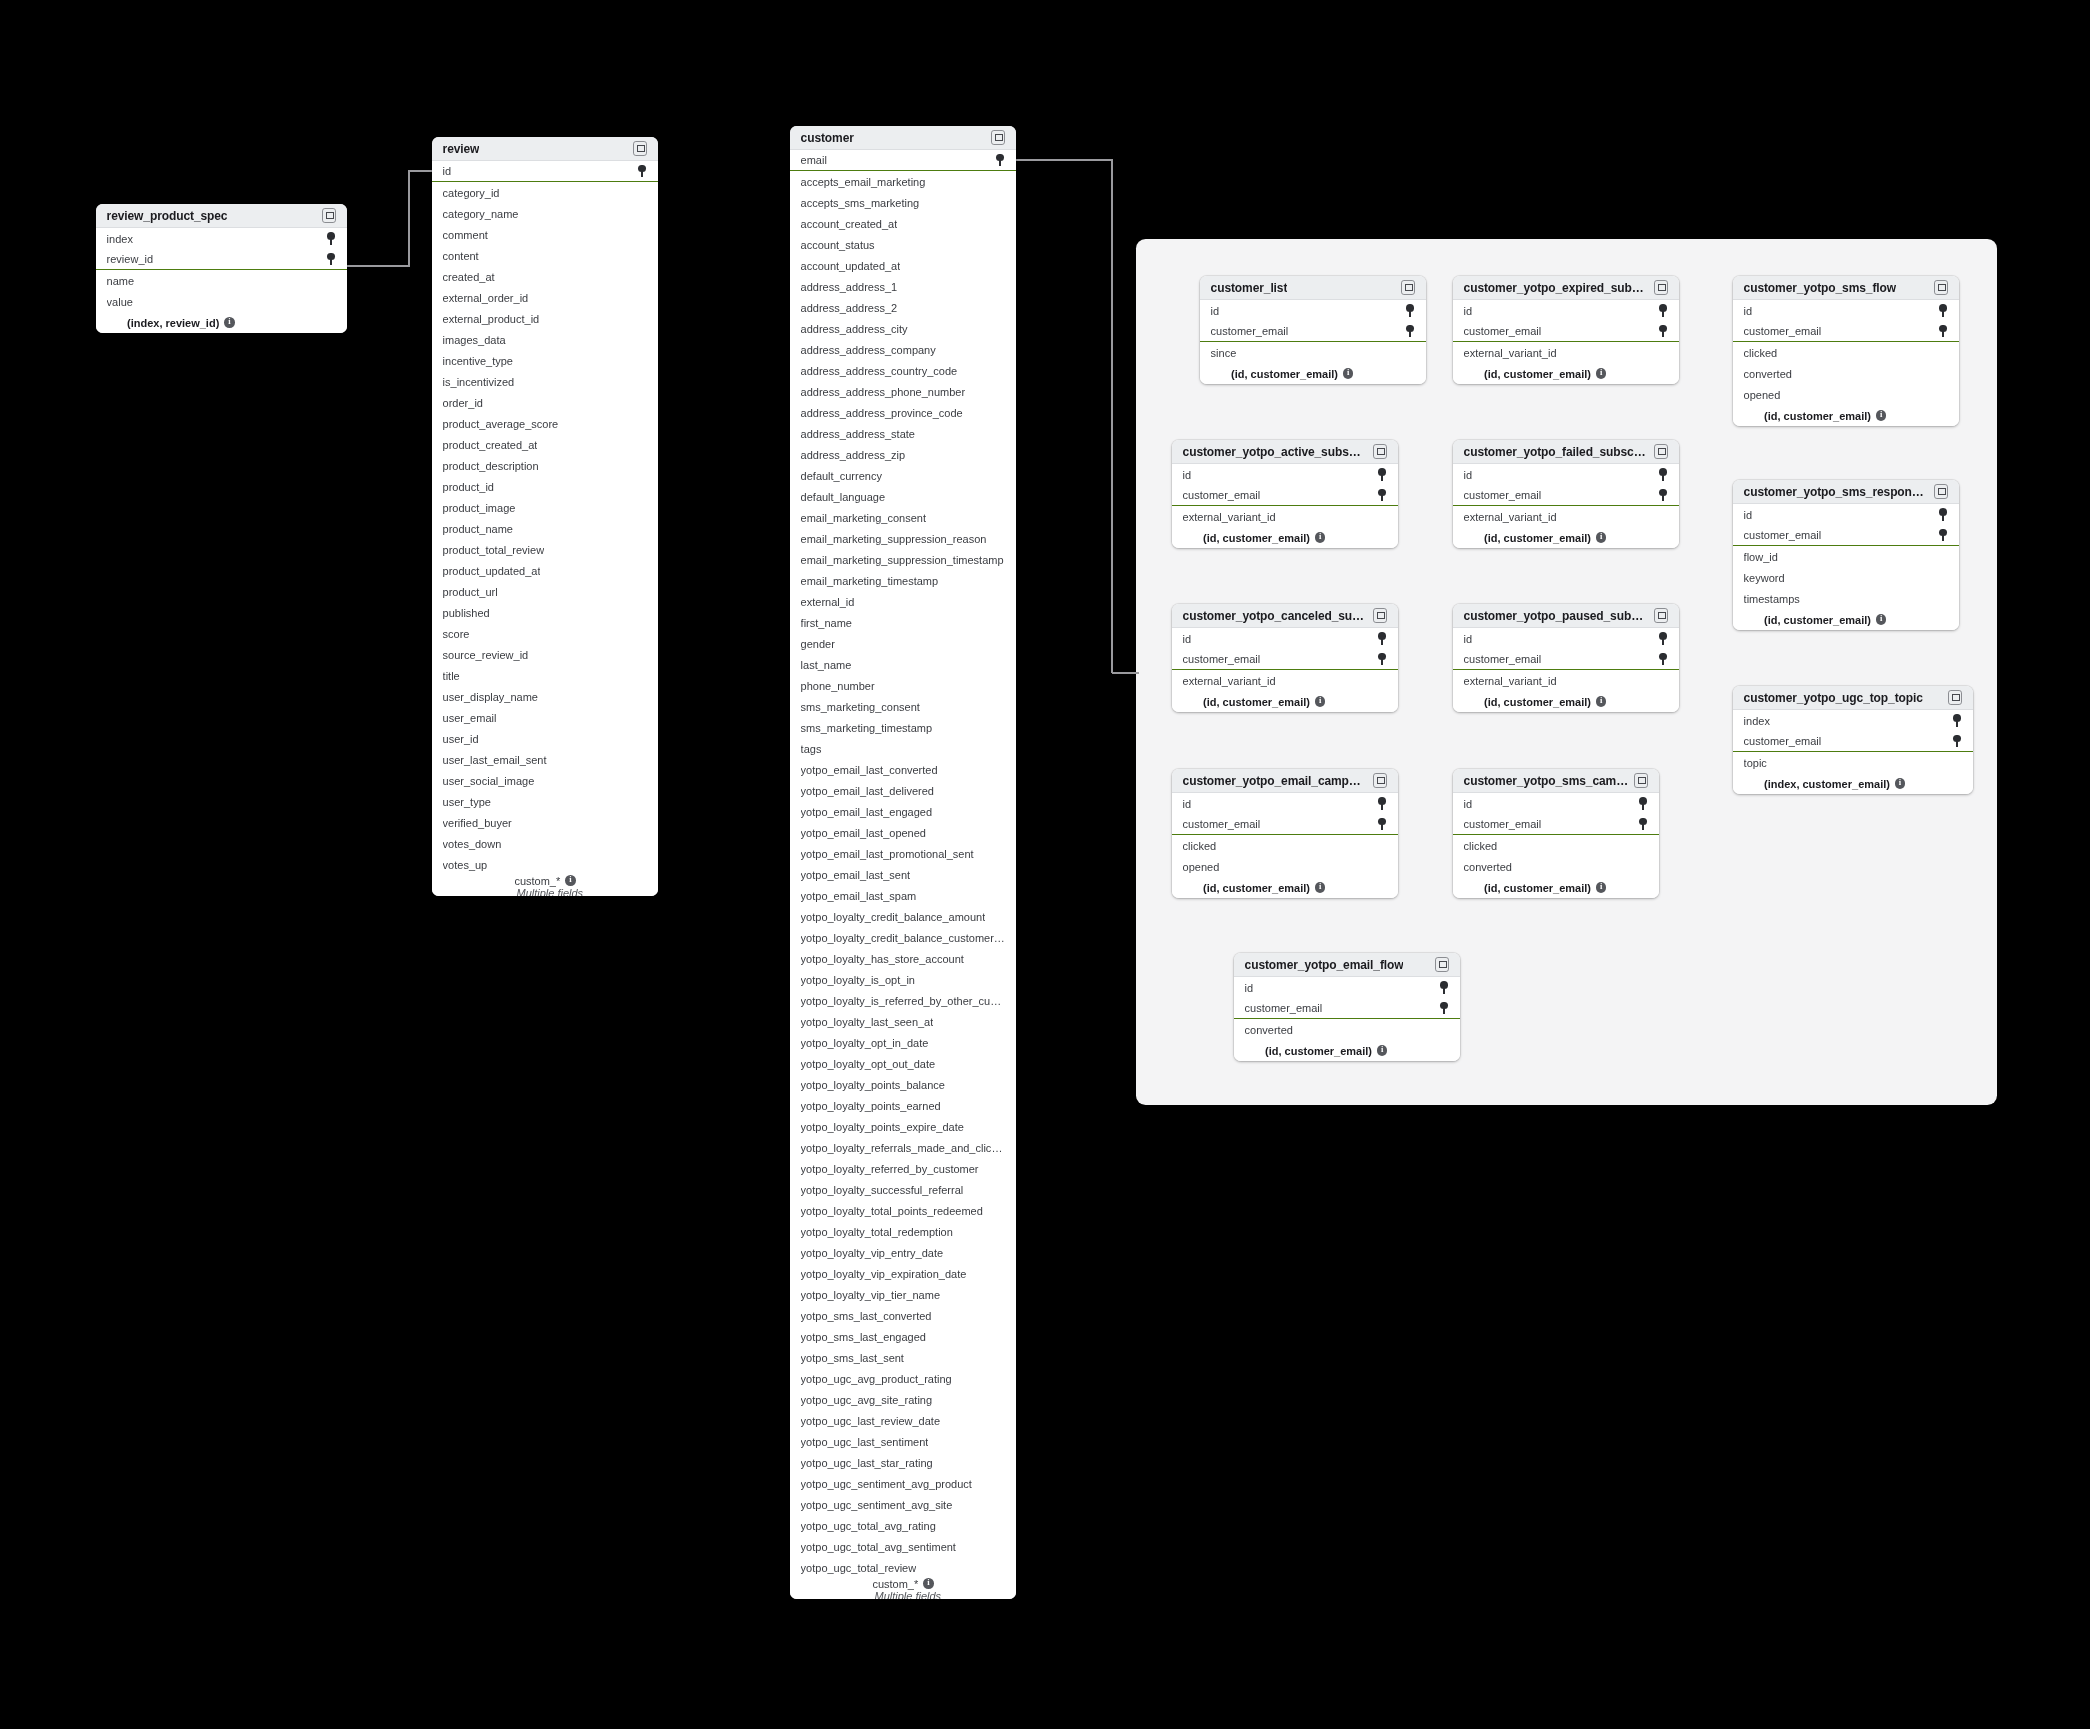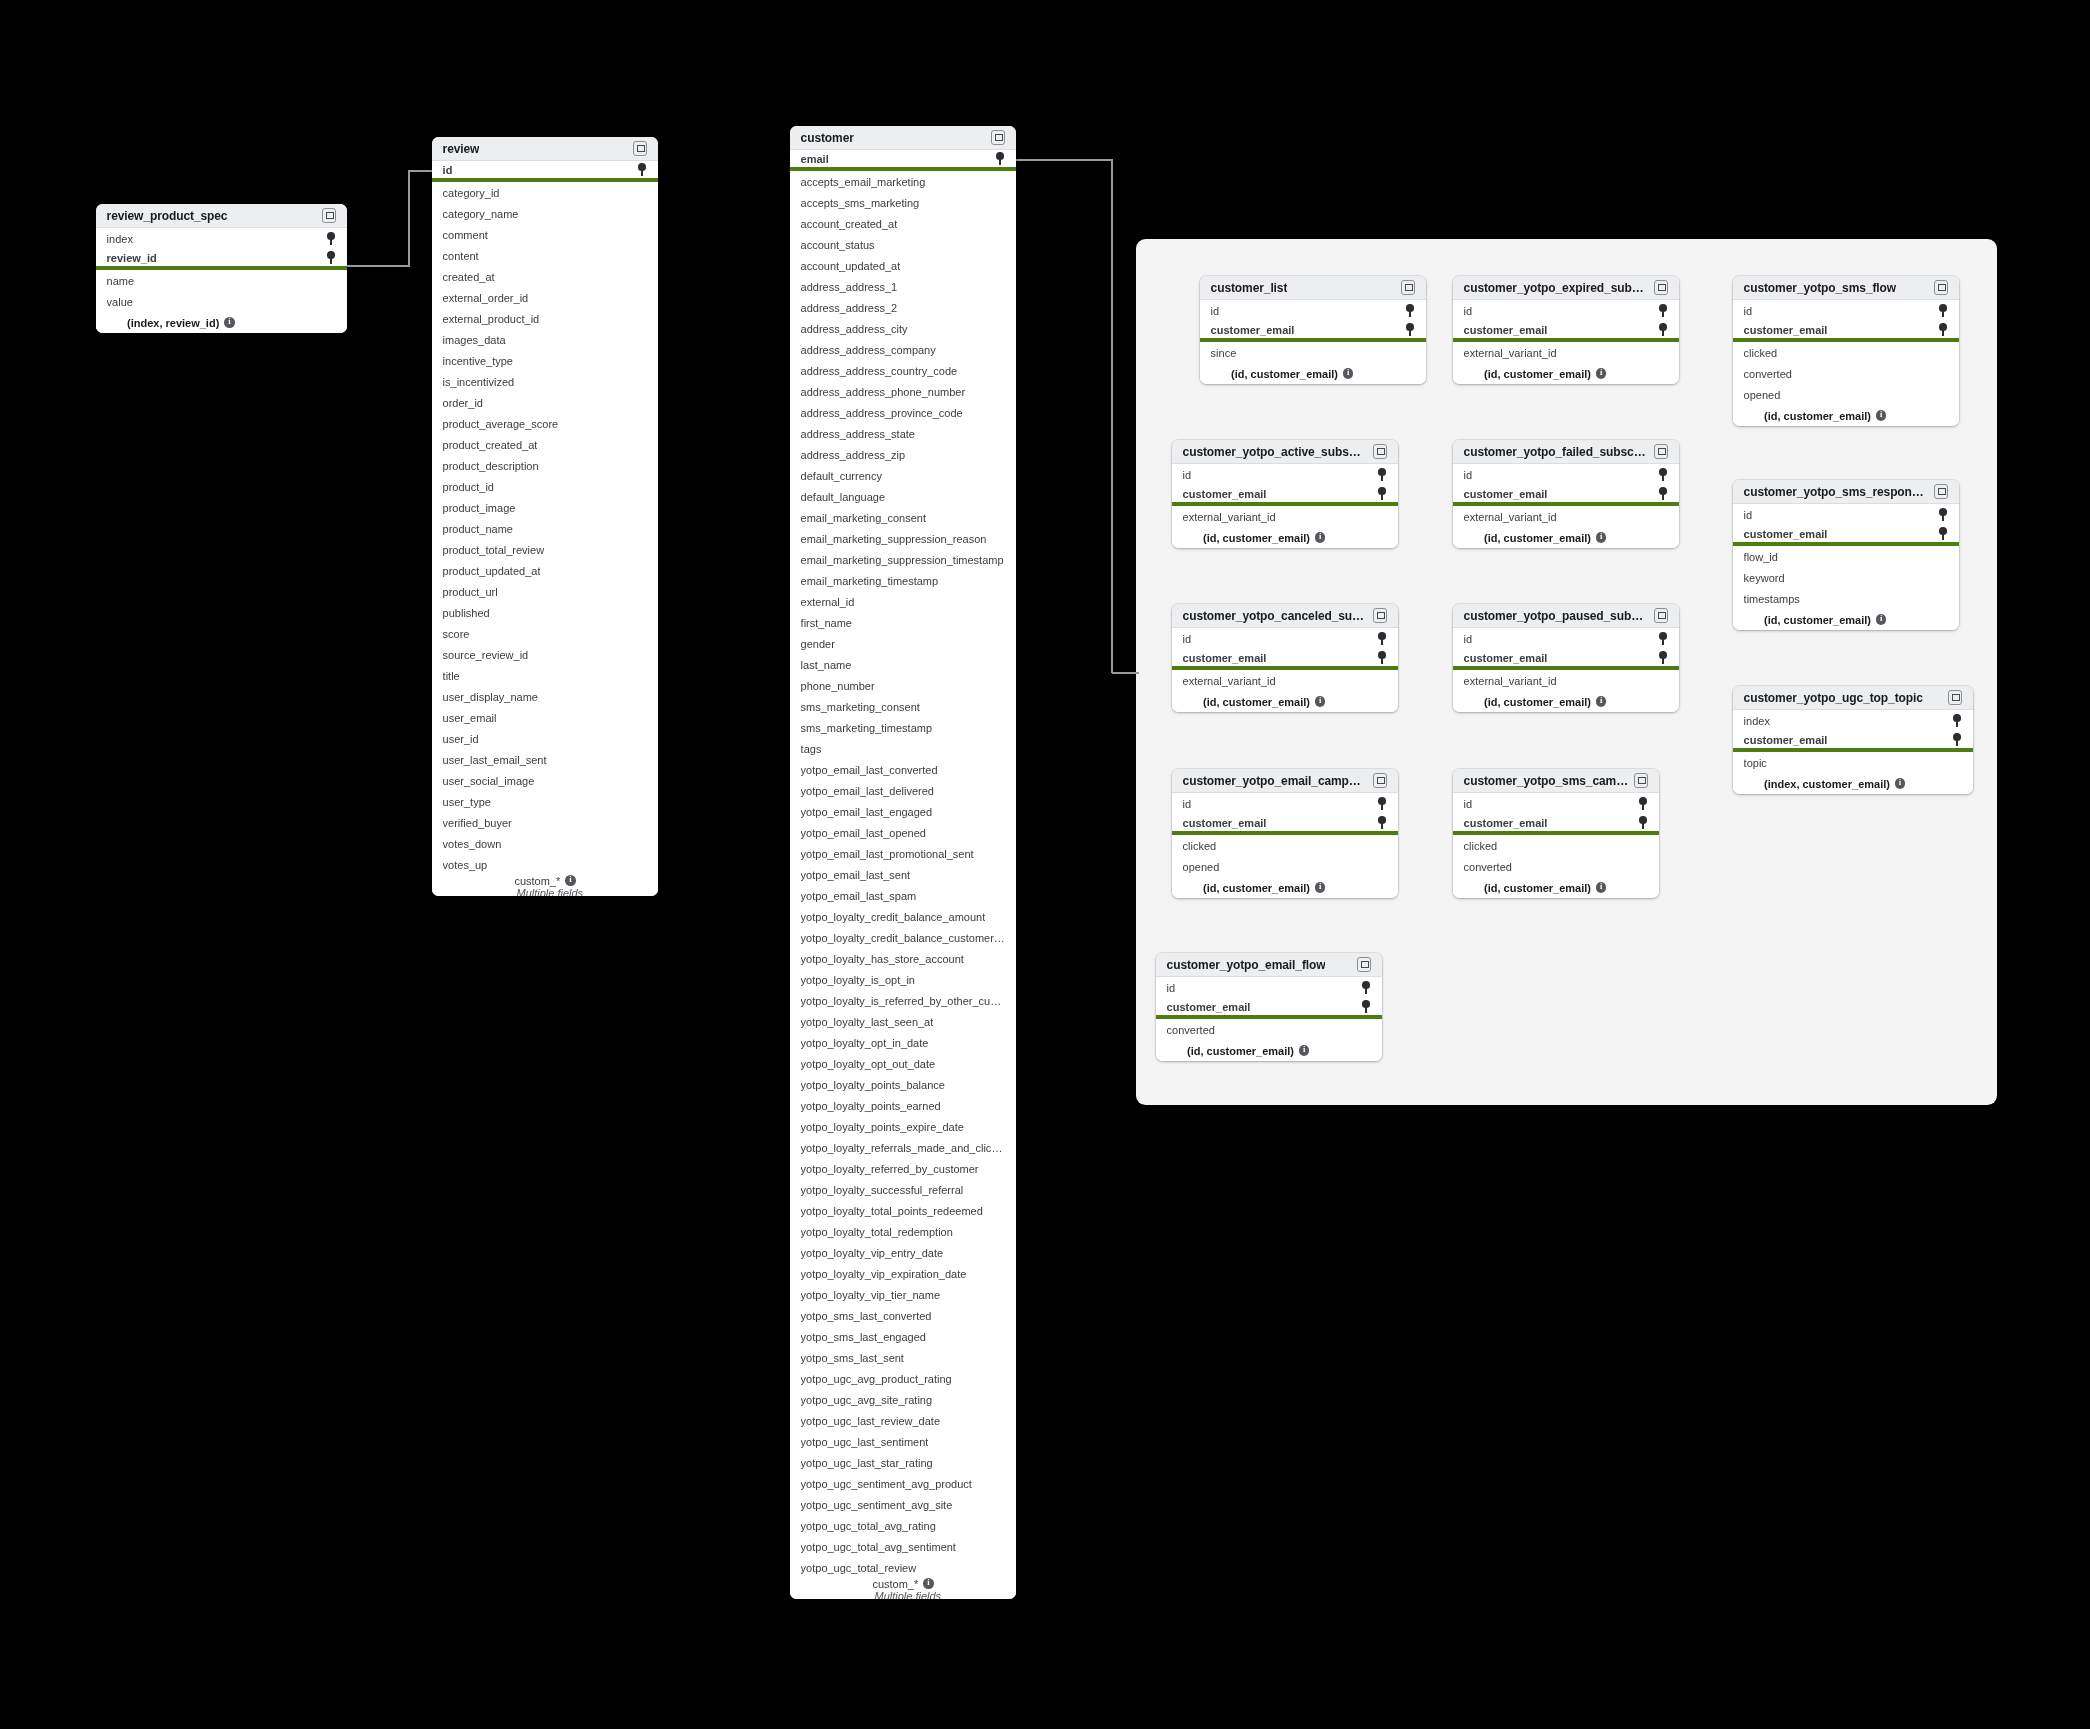--- a/index.html
+++ b/index.html
@@ -77,21 +77,21 @@
   .rows { background: #fff; }
   .row {
     display: flex; align-items: center;
     justify-content: space-between;
     padding: 0 10.6px;
     height: 21px;
     font-size: 11px;
     color: #3a3c41;
     white-space: nowrap;
   }
-  .row.pk-last { border-bottom: 4px solid #4d7c0f; font-weight: bold; }
+  .row.pk-last { border-bottom: 1px solid #4d7c0f; }
   .row .fname { overflow: hidden; text-overflow: ellipsis; }
   .row.footer {
     font-weight: bold;
     color: #1b1b1f;
     font-size: 11px;
     padding-left: 31px;
   }
   .row.multi { justify-content: space-between; flex-direction: column; }
   .multi-note {
     font-style: italic;
@@ -777,21 +777,21 @@
             <span class="fname">clicked</span>
           </div>
           <div class="row">
             <span class="fname">converted</span>
           </div>
           <div class="row footer">
             <span><span class="fname">(id, customer_email)</span><span class="info-icon"></span></span>
           </div>
         </div>
       </div>
-      <div class="tbl" style="left: 1156px; top: 953px; width: 226px;">
+      <div class="tbl" style="left: 1234px; top: 953px; width: 226px;">
         <div class="tbl-head">
           <span class="tbl-title">customer_yotpo_email_flow</span>
           <span class="ext-icon"></span>
         </div>
         <div class="rows">
           <div class="row">
             <span class="fname">id</span>
             <span class="key-icon"></span>
           </div>
           <div class="row pk-last">

